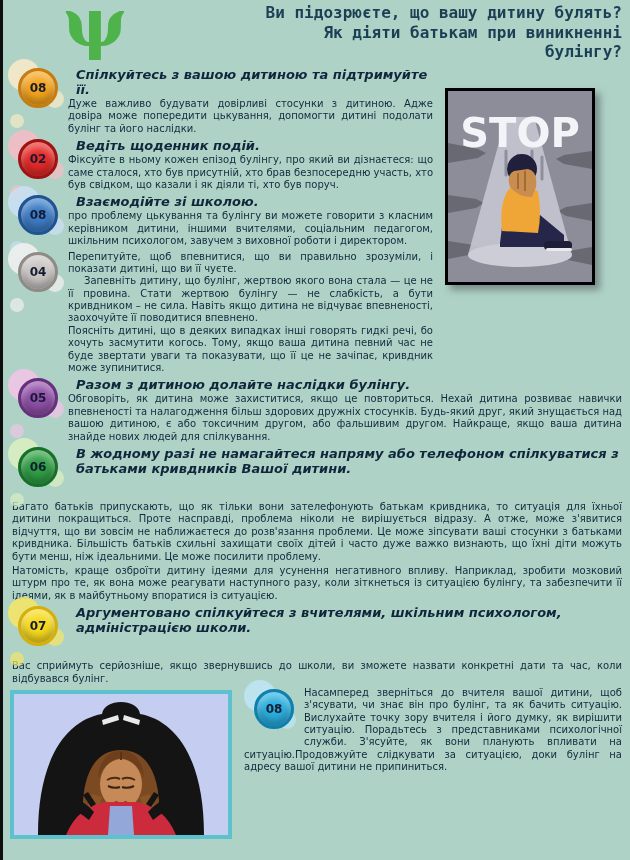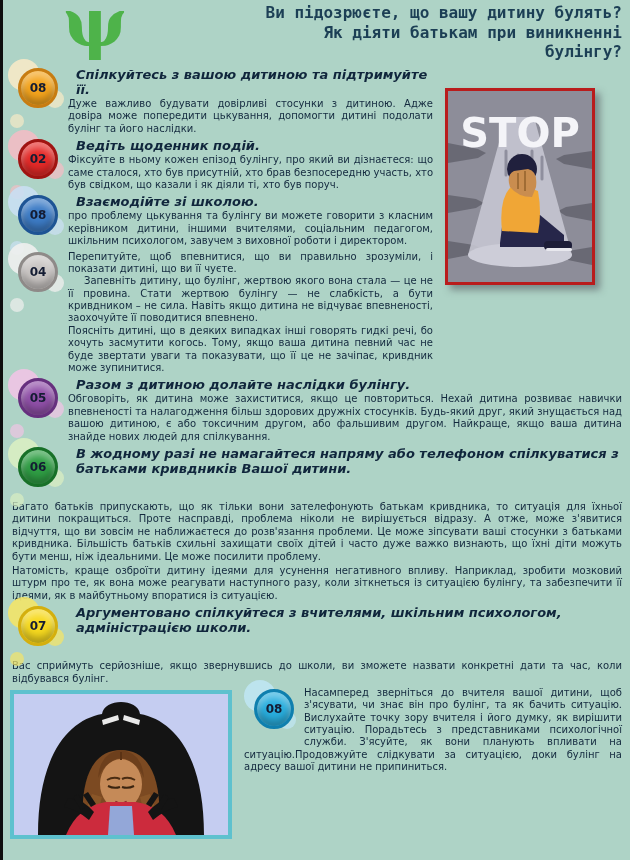--- a/index.html
+++ b/index.html
@@ -25,21 +25,21 @@
     font-weight:bold;font-size:12px;color:#141c33;}
   
   section.step{display:flex;margin:1px 0 2px 0;}
   .step-text{flex:1;padding-top:1px;}
   .step-title{font-size:13px;font-style:italic;font-weight:bold;margin:0 0 1px 8px;color:#10263c;}
   .step-body,.fullp{margin:0;text-align:justify;font-size:10px;line-height:1.24;color:#13293e;}
   .fullp{margin:1px 0 2px 4px;}
   .indent{text-indent:1.6em;}
   
   .stop-frame{float:right;width:150px;height:197px;margin:23px 27px 6px 12px;
-    border:3px solid #b91c1c;box-sizing:border-box;
+    border:3px solid #000000;box-sizing:border-box;
     box-shadow:5px 5px 7px rgba(70,70,80,.5);background:#8d8d99;}
   .stop-frame svg{display:block;width:100%;height:100%;}
   
   .girl-frame{float:left;width:222px;height:149px;margin:3px 12px 0 2px;
     border:4px solid #5ec1ce;box-sizing:border-box;background:#c5cdf1;overflow:hidden;}
   .girl-frame svg{display:block;width:100%;height:100%;}
   .s8block{margin-top:2px;}
   .s8block .num-wrap{float:left;width:56px;height:50px;margin:0 4px 2px 0;}
 </style>
 </head>

